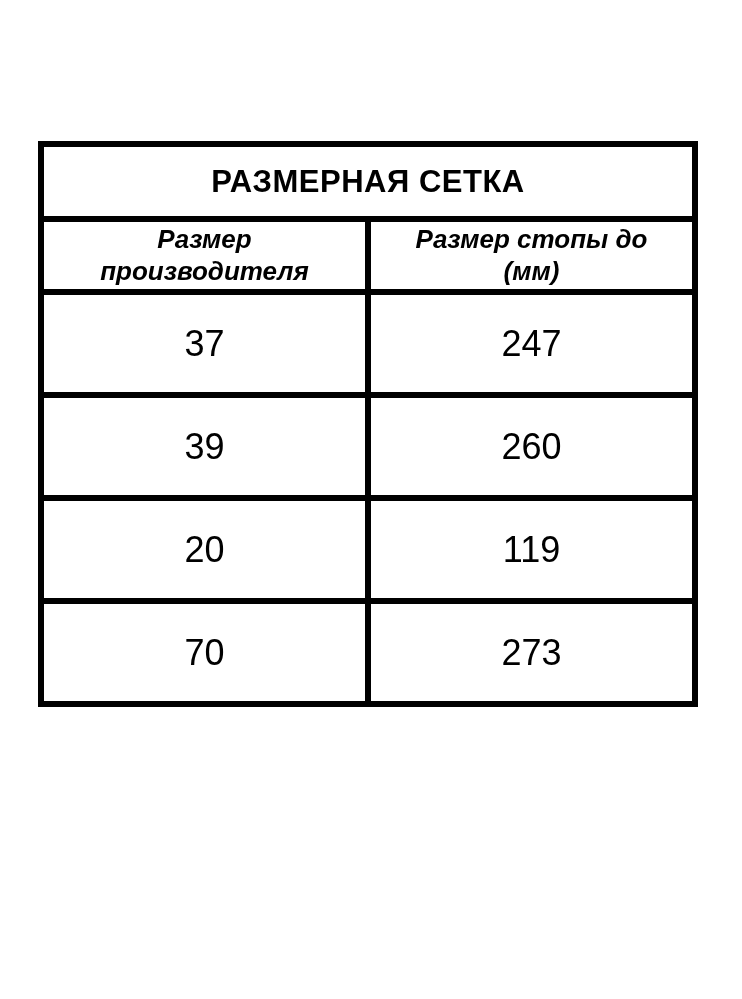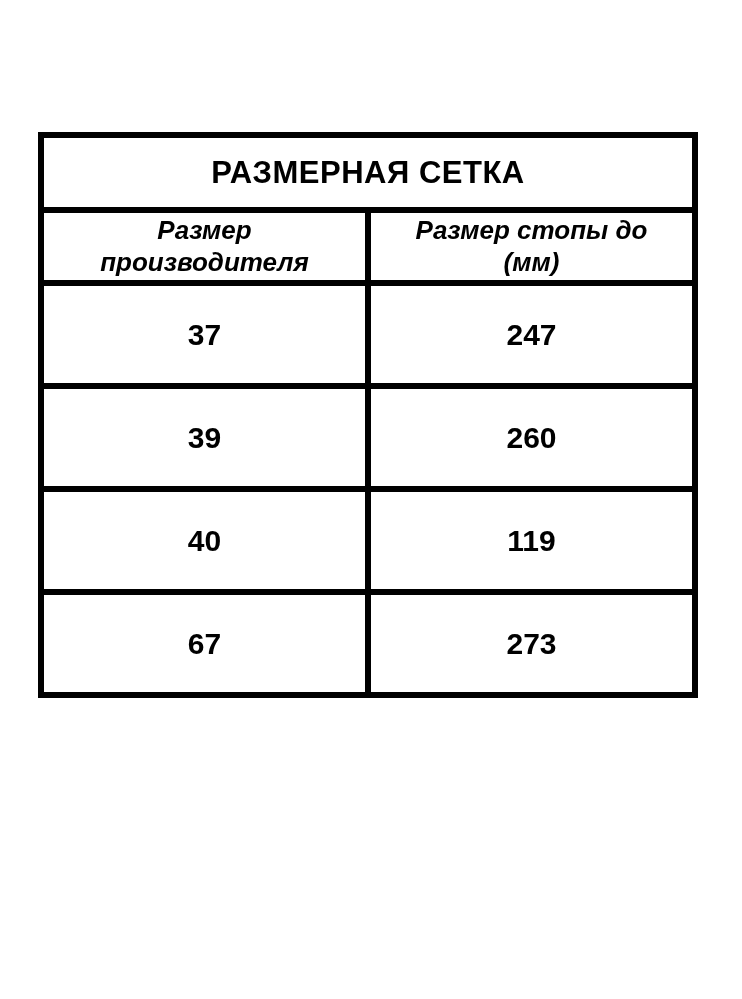--- a/index.html
+++ b/index.html
@@ -10,21 +10,21 @@
   body {
     width: 742px;
     height: 999px;
     position: relative;
     font-family: "Liberation Sans", sans-serif;
     color: #000000;
   }
   .size-table {
     position: absolute;
     left: 38px;
-    top: 132px;
+    top: 141px;
     width: 660px;
     height: 566px;
     border-collapse: collapse;
     table-layout: fixed;
     background: #ffffff;
   }
   .size-table th,
   .size-table td {
     border: 6px solid #000000;
     text-align: center;
@@ -38,22 +38,22 @@
     font-weight: bold;
     letter-spacing: 0.5px;
   }
   tr.header-row { height: 73px; font-style: italic; }
   tr.header-row th {
     font-size: 26px;
     font-weight: bold;
     line-height: 1.22;
   }
   tr.data-row td {
-    font-size: 30px;
-    font-weight: bold;
+    font-size: 36px;
+    font-weight: normal;
   }
 </style>
 </head>
 <body>
 
 <div>
   <table class="size-table">
     <tbody>
       <tr class="title-row">
         <th colspan="2">РАЗМЕРНАЯ СЕТКА</th>
@@ -70,22 +70,22 @@
       </tr>
       <tr class="data-row">
         <td>37</td>
         <td>247</td>
       </tr>
       <tr class="data-row">
         <td>39</td>
         <td>260</td>
       </tr>
       <tr class="data-row">
-        <td>40</td>
+        <td>20</td>
         <td>119</td>
       </tr>
       <tr class="data-row">
-        <td>67</td>
+        <td>70</td>
         <td>273</td>
       </tr>
     </tbody>
   </table>
 </div>
 
 </body></html>

